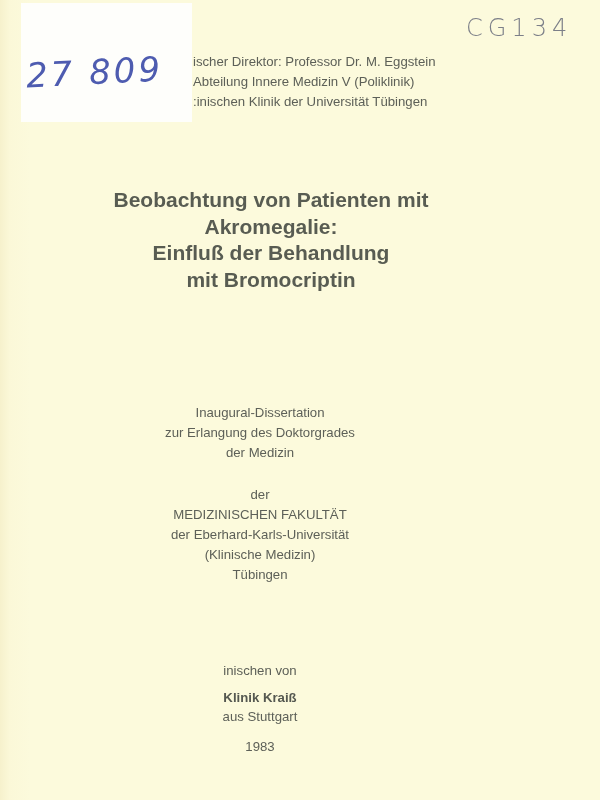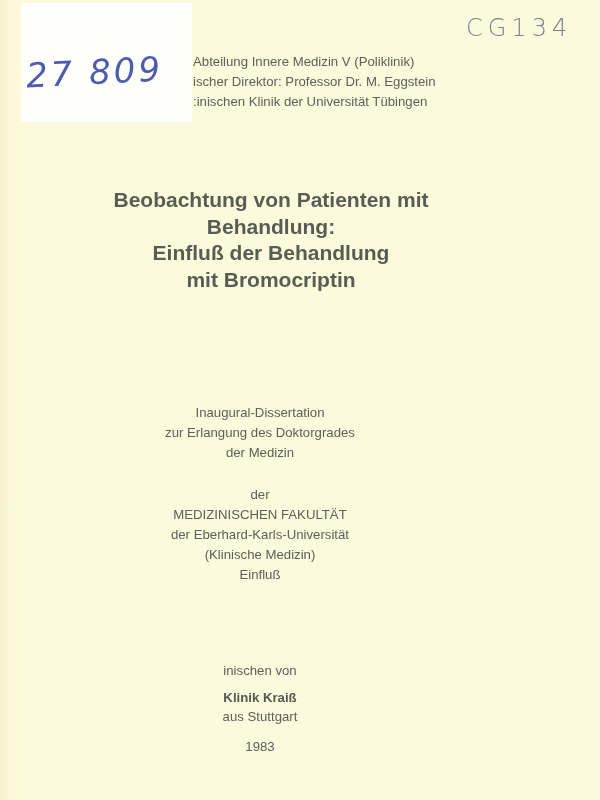--- a/index.html
+++ b/index.html
@@ -56,44 +56,44 @@
 <body>
 
 <div class="page">
 
   <div class="label"></div>
   <div class="label-number">27 809</div>
 
   <div class="shelf-mark">CG134</div>
 
   <div class="header">
+    <div>ischer Direktor: Professor Dr. M. Eggstein</div>
     <div>Abteilung Innere Medizin V (Poliklinik)</div>
-    <div>ischer Direktor: Professor Dr. M. Eggstein</div>
     <div>:inischen Klinik der Universität Tübingen</div>
   </div>
 
   <div class="title">
     <div>Beobachtung von Patienten mit</div>
-    <div>Behandlung:</div>
+    <div>Akromegalie:</div>
     <div>Einfluß der Behandlung</div>
     <div>mit Bromocriptin</div>
   </div>
 
   <div class="block diss">
     <div>Inaugural-Dissertation</div>
     <div>zur Erlangung des Doktorgrades</div>
     <div>der Medizin</div>
   </div>
 
   <div class="block faculty">
     <div>der</div>
     <div>MEDIZINISCHEN FAKULTÄT</div>
     <div>der Eberhard-Karls-Universität</div>
     <div>(Klinische Medizin)</div>
-    <div>Einfluß</div>
+    <div>Tübingen</div>
   </div>
 
   <div class="block presented">inischen von</div>
   <div class="block author">Klinik Kraiß</div>
   <div class="block origin">aus Stuttgart</div>
   <div class="block year">1983</div>
 
 </div>
 
 </body></html>

